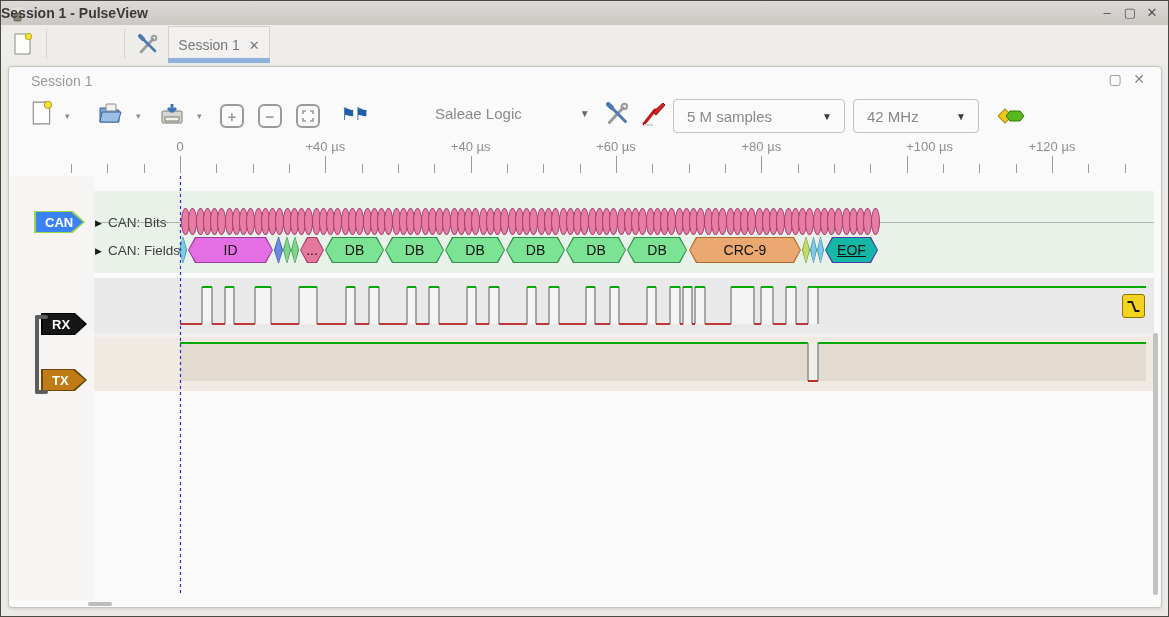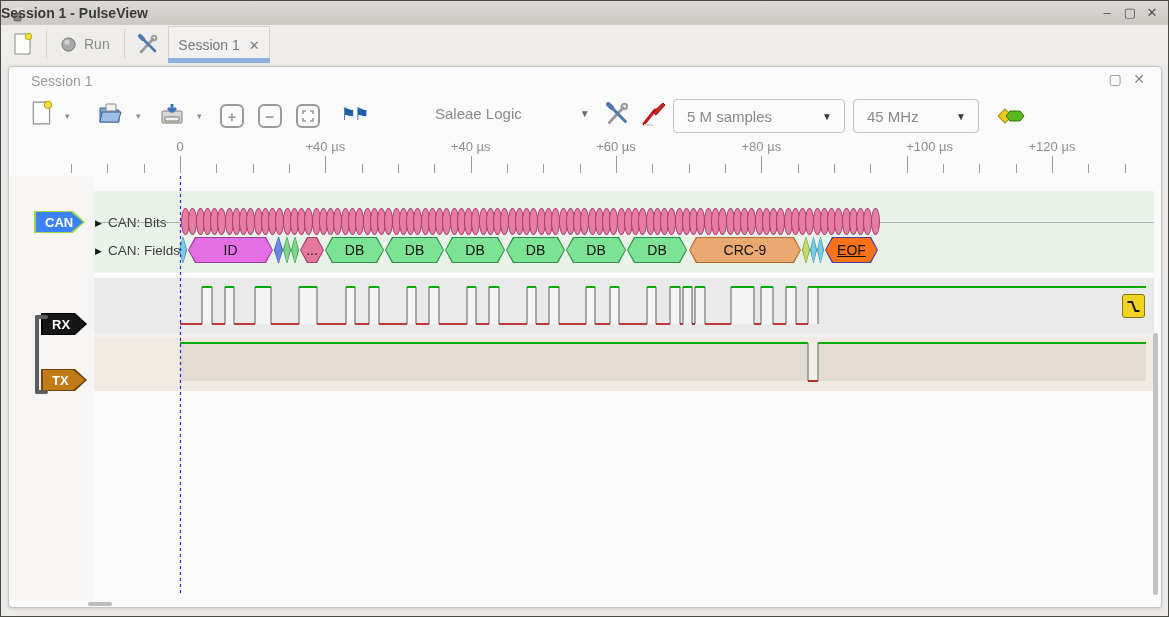--- a/index.html
+++ b/index.html
@@ -101,27 +101,20 @@
 
   <div id="maintoolbar">
     <div class="tbtn" style="left:6px;top:3px;width:32px;height:32px">
       <svg width="20" height="22" viewBox="0 0 20 22">
         <path d="M2 1 H13 L17 5 V21 H2 Z" fill="#fdfdfb" stroke="#8a8a8a"></path>
         <path d="M13 1 L13 5 L17 5 Z" fill="#d8d8d4" stroke="#8a8a8a"></path>
         <circle cx="15.5" cy="3.5" r="3.2" fill="#f5e13a" stroke="#b9a40c"></circle>
       </svg>
     </div>
     <div class="sep" style="left:45px"></div>
-    <div class="tbtn" style="left:52px;top:3px;width:110px;height:32px;justify-content:flex-start">
-      <svg width="15" height="15" viewBox="0 0 15 15" style="margin-left:8px">
-        <circle cx="7.5" cy="7.5" r="6.6" fill="#a8a8a8" stroke="#787878"></circle>
-        <circle cx="6" cy="5.2" r="2.6" fill="#cfcfcf"></circle>
-      </svg>
-      <span id="run-label" style="margin-left:8px">Run</span>
-    </div>
     <div class="sep" style="left:123px"></div>
     <div class="tbtn" style="left:131px;top:3px;width:32px;height:32px">
       <svg width="21" height="21" viewBox="0 0 21 21">
         <path d="M3 18 L15 5" stroke="#9a9a9a" stroke-width="2.6" stroke-linecap="round"></path>
         <circle cx="16" cy="4" r="2.4" fill="none" stroke="#9a9a9a" stroke-width="1.8"></circle>
         <path d="M4 4 L17 17" stroke="#4a78b0" stroke-width="2.6" stroke-linecap="round"></path>
         <path d="M2 2 L5 5" stroke="#4a78b0" stroke-width="4" stroke-linecap="round"></path>
       </svg>
     </div>
     <div id="main-tab">
@@ -195,21 +188,21 @@
         <path d="M12 11 L22 2 L24 4 L15 14 Z" fill="#d42020" stroke="#8a1010"></path>
         <path d="M3 24 H12" stroke="#d8d6d2" stroke-width="2"></path>
       </svg>
     </div>
 
     <div class="combo" style="left:664px;width:172px">
       <span>5 M samples</span>
       <span class="arr">▼</span>
     </div>
     <div class="combo" style="left:844px;width:126px">
-      <span>45 MHz</span>
+      <span>42 MHz</span>
       <span class="arr">▼</span>
     </div>
 
     <div class="icbtn" style="left:988px;top:38px;width:30px;height:22px">
       <svg width="28" height="18" viewBox="0 0 28 18">
         <rect x="2" y="4" width="10" height="10" transform="rotate(45 7 9)" fill="#ecc81e" stroke="#a08a08"></rect>
         <path d="M12 4 H22 L26 9 L22 14 H12 L8 9 Z" fill="#58b61e" stroke="#2f7a0a"></path>
       </svg>
     </div>
 
@@ -425,21 +418,21 @@
         <div class="hex" style="left: 793px; top: 170px; width: 8px; height: 26px; background: rgb(127, 160, 48); clip-path: polygon(3.6px 0px, calc(100% - 3.6px) 0px, 100% 50%, calc(100% - 3.6px) 100%, 3.6px 100%, 0px 50%);">
           <div class="in" style="inset: 1px; background: rgb(195, 220, 110); clip-path: polygon(2.7px 0px, calc(100% - 2.7px) 0px, 100% 50%, calc(100% - 2.7px) 100%, 2.7px 100%, 0px 50%);"></div>
         </div>
         <div class="hex" style="left: 801px; top: 170px; width: 7px; height: 26px; background: rgb(63, 146, 173); clip-path: polygon(3.15px 0px, calc(100% - 3.15px) 0px, 100% 50%, calc(100% - 3.15px) 100%, 3.15px 100%, 0px 50%);">
           <div class="in" style="inset: 1px; background: rgb(124, 205, 228); clip-path: polygon(2.25px 0px, calc(100% - 2.25px) 0px, 100% 50%, calc(100% - 2.25px) 100%, 2.25px 100%, 0px 50%);"></div>
         </div>
         <div class="hex" style="left: 808px; top: 170px; width: 7px; height: 26px; background: rgb(63, 146, 173); clip-path: polygon(3.15px 0px, calc(100% - 3.15px) 0px, 100% 50%, calc(100% - 3.15px) 100%, 3.15px 100%, 0px 50%);">
           <div class="in" style="inset: 1px; background: rgb(124, 205, 228); clip-path: polygon(2.25px 0px, calc(100% - 2.25px) 0px, 100% 50%, calc(100% - 2.25px) 100%, 2.25px 100%, 0px 50%);"></div>
         </div>
         <div class="hex" style="left: 816px; top: 170px; width: 53px; height: 26px; background: rgb(74, 58, 168); clip-path: polygon(7px 0px, calc(100% - 7px) 0px, 100% 50%, calc(100% - 7px) 100%, 7px 100%, 0px 50%);">
-          <div class="in" style="inset: 1px; background: #f97316; clip-path: polygon(7px 0px, calc(100% - 7px) 0px, 100% 50%, calc(100% - 7px) 100%, 7px 100%, 0px 50%); text-decoration: underline;">EOF</div>
+          <div class="in" style="inset: 1px; background: #14b8a6; clip-path: polygon(7px 0px, calc(100% - 7px) 0px, 100% 50%, calc(100% - 7px) 100%, 7px 100%, 0px 50%); text-decoration: underline;">EOF</div>
         </div>
       </div>
 
     <svg id="wavesvg" width="1061" height="424">
         <rect x="86" y="167" width="966" height="38" fill="rgba(120,90,40,0.10)"></rect>
         <rect x="108" y="111" width="10" height="37" fill="rgba(255,255,255,0.5)"></rect>
         <path d="M108 111 V148 M118 111 V148" stroke="#8f8f8f" stroke-width="1.5" fill="none"></path>
         <path d="M108 111 H118" stroke="#00aa00" stroke-width="2" fill="none"></path>
         <rect x="131" y="111" width="9" height="37" fill="rgba(255,255,255,0.5)"></rect>
         <path d="M131 111 V148 M140 111 V148" stroke="#8f8f8f" stroke-width="1.5" fill="none"></path>

